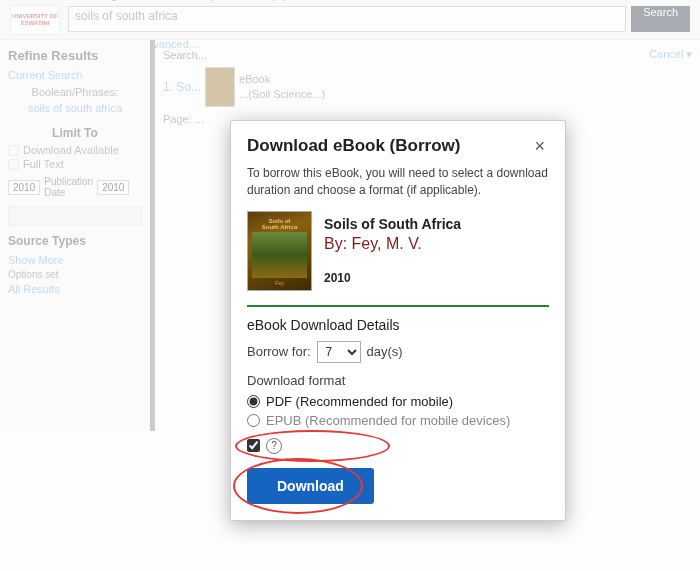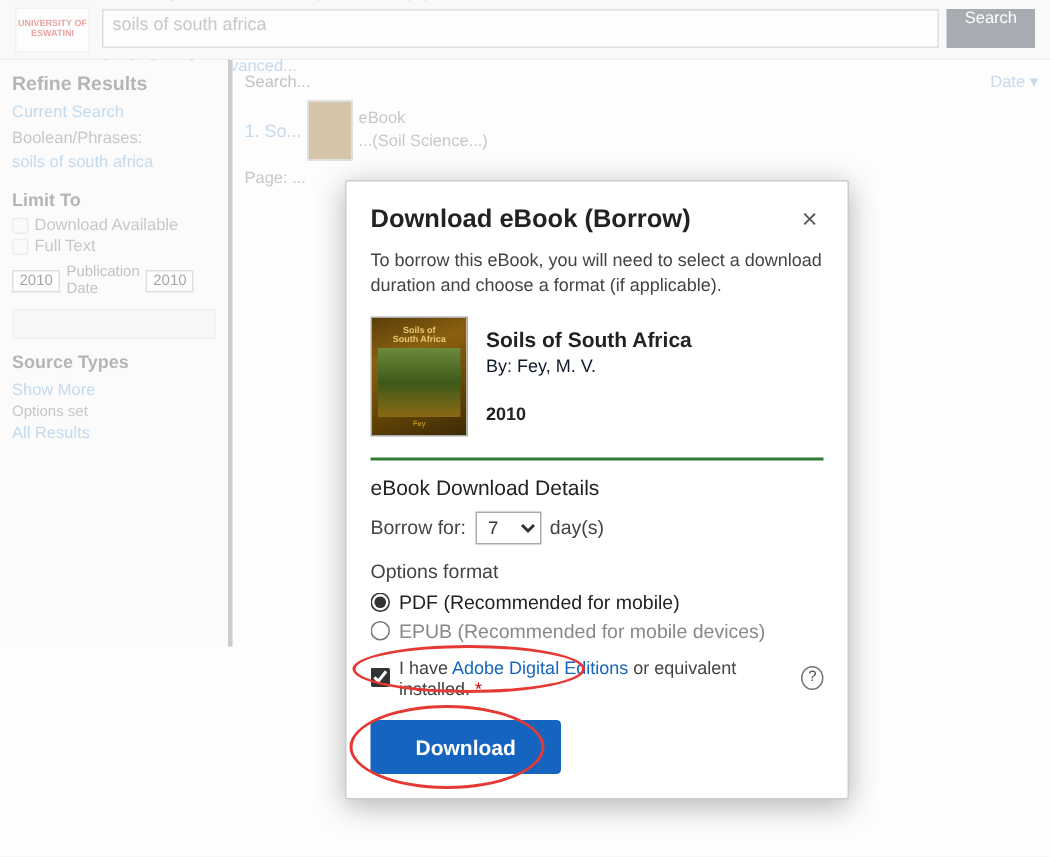--- a/index.html
+++ b/index.html
@@ -87,41 +87,42 @@
     }
 
     .bg-body {
       display: flex;
       height: calc(571px - 140px - 40px);
     }
 
     .bg-sidebar {
       width: 155px;
       background: #f9f9f9;
-      border-right: 3px solid #737373;
+      border-right: 5px solid #737373;
       padding: 8px;
     }
 
     .bg-sidebar-title {
       font-size: 13px;
       font-weight: bold;
       color: #333;
       margin-bottom: 6px;
     }
 
     .bg-sidebar-section {
       font-size: 11px;
       color: #5b9bd5;
       margin-bottom: 3px;
     }
 
     .bg-sidebar-item {
       font-size: 11px;
       color: #666;
       padding: 2px 0;
+      text-align: center;
     }
 
     .bg-sidebar-checkbox {
       display: flex;
       align-items: center;
       gap: 4px;
       font-size: 11px;
       color: #666;
       margin: 2px 0;
     }
@@ -239,22 +240,22 @@
     }
 
     .book-title {
       font-size: 14px;
       font-weight: bold;
       color: #222;
       margin-bottom: 3px;
     }
 
     .book-author {
-      font-size: 12px;
-      color: #0f172a;
+      font-size: 16px;
+      color: #7f1d1d;
       margin-bottom: 18px;
     }
 
     .book-year {
       font-size: 12px;
       font-weight: bold;
       color: #222;
     }
 
     .section-divider {
@@ -464,21 +465,21 @@
       <div style="margin-top:6px;">
         <div class="bg-sidebar-section">Show More</div>
         <div style="font-size:10px; color:#666;">Options set</div>
       </div>
       <div style="font-size:11px; color:#5b9bd5; margin-top:3px;">All Results</div>
     </div>
 
     <div class="bg-main-content">
       <div style="display:flex; justify-content:space-between; align-items:center; margin-bottom:6px;">
         <div style="font-size:11px; color:#555;">Search...</div>
-        <div style="font-size:11px; color:#5b9bd5;">Date ▾</div>
+        <div style="font-size:11px; color:#5b9bd5;">Cancel ▾</div>
       </div>
       <div style="display:flex; align-items:center; gap:4px; margin-bottom:6px;">
         <div style="font-size:12px; color:#5b9bd5;">1. So...</div>
         <div style="width:30px; height:40px; background:#8b6010; border:1px solid #aaa; flex-shrink:0;"></div>
         <div style="font-size:11px; color:#666; line-height:1.4;">eBook<br>...(Soil Science...)</div>
       </div>
       <div style="font-size:11px; color:#666;">Page: ...</div>
     </div>
   </div>
 </div>
@@ -521,41 +522,35 @@
         <option value="2">2</option>
         <option value="3">3</option>
         <option value="4">4</option>
         <option value="5">5</option>
         <option value="14">14</option>
         <option value="21">21</option>
       </select>
       <span>day(s)</span>
     </div>
 
-    <div class="format-title">Options format</div>
+    <div class="format-title">Download format</div>
 
     <div class="radio-row selected">
       <input type="radio" name="format" id="pdf-radio" checked="" style="">
       <label for="pdf-radio">PDF (Recommended for mobile)</label>
     </div>
 
     <div class="radio-row unselected">
       <input type="radio" name="format" id="epub-radio" style="">
       <label for="epub-radio">EPUB (Recommended for mobile devices)</label>
     </div>
 
     <div class="checkbox-row">
       <div class="checkbox-circle"></div>
       <input type="checkbox" id="ade-checkbox" checked="" style="">
-      <label for="ade-checkbox">
-        <span>I have</span>
-        <a href="#">Adobe Digital Editions</a>
-        <span>or equivalent installed.</span>
-        <span class="required-star">*</span>
-      </label>
       <span class="help-icon">?</span>
     </div>
 
     <div class="modal-footer">
       <div class="download-btn-wrapper">
         <div class="download-circle"></div>
         <button class="download-btn">Download</button>
       </div>
     </div>
   </div>

